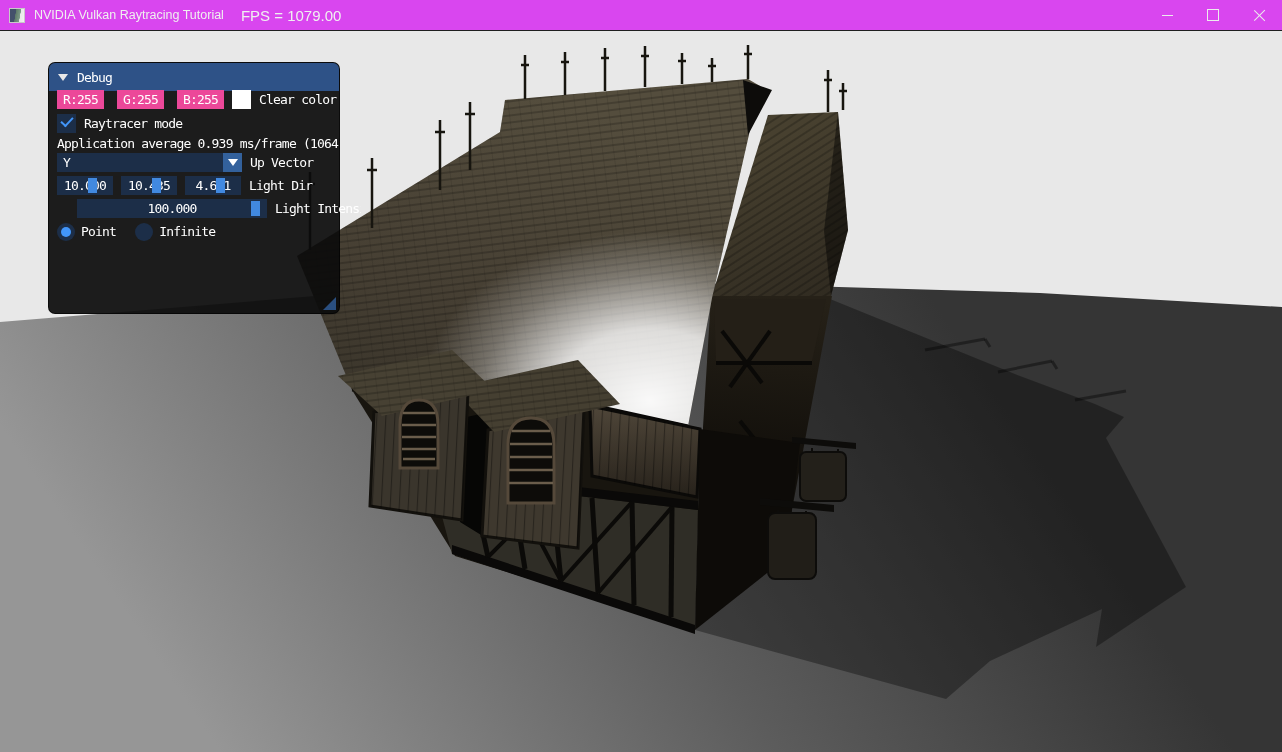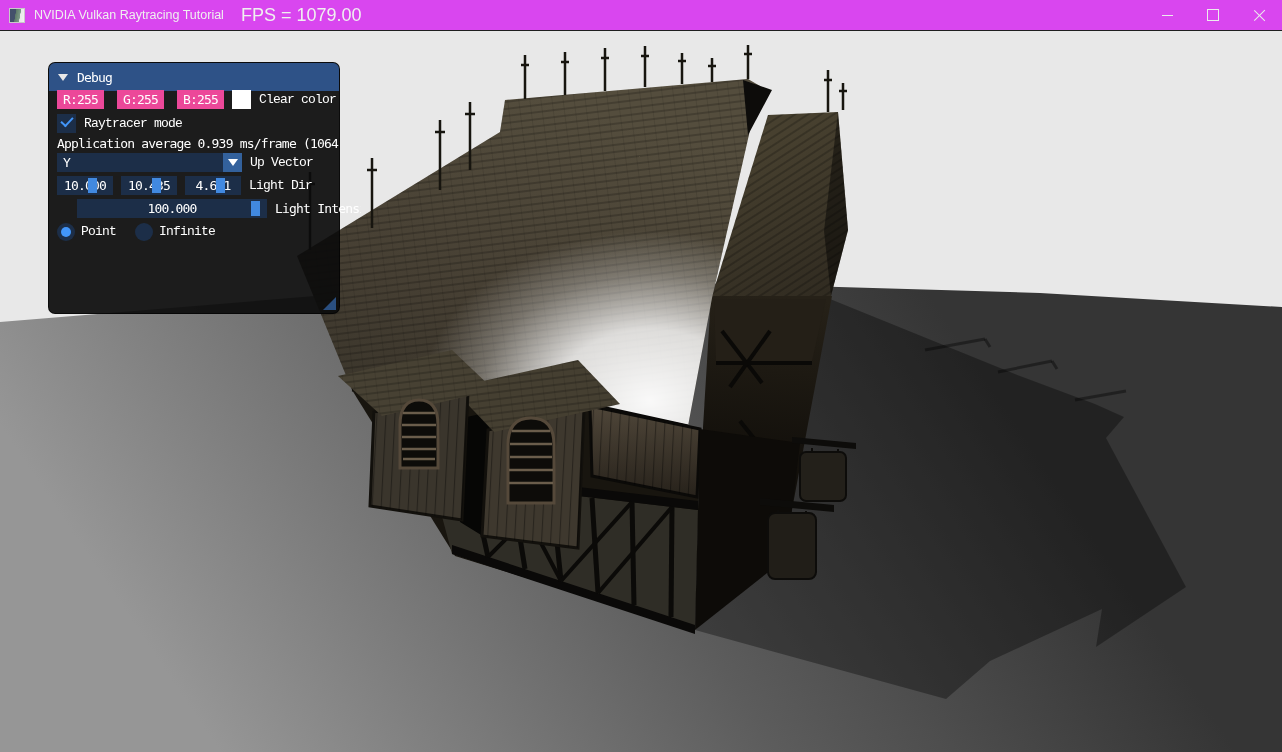--- a/index.html
+++ b/index.html
@@ -4,21 +4,21 @@
 <style>
   html,body{margin:0;padding:0;background:#000;}
   .window{position:relative;width:1282px;height:752px;overflow:hidden;
           font-family:"DejaVu Sans Mono", monospace;background:#e8e8e8;}
   
   .titlebar{position:absolute;left:0;top:0;width:1282px;height:31px;background:#d946ef;
             display:flex;align-items:center;border-bottom:1px solid #1f1f1f;box-sizing:border-box;}
   .app-icon{width:16px;height:15px;margin-left:9px;border:1px solid #c9c9c9;box-sizing:border-box;
             background:linear-gradient(100deg,#43506b 0%,#43506b 38%,#5d7a68 40%,#7d9a88 68%,#e8e8e8 70%,#f2f2f2 100%);}
   .win-title{color:#f0f0f0;font-family:"Liberation Sans", sans-serif;font-size:12.5px;margin-left:9px;white-space:pre;}
-  .win-fps{color:#f0f0f0;font-family:"Liberation Sans", sans-serif;font-size:18px;margin-left:17px;white-space:pre;}
+  .win-fps{color:#f0f0f0;font-family:"Liberation Sans", sans-serif;font-size:15px;margin-left:17px;white-space:pre;}
   .tb-spacer{flex:1;}
   .tb-btn{width:46px;height:31px;display:flex;align-items:center;justify-content:center;}
   .glyph-min{width:11px;height:1px;background:#ececec;}
   .glyph-max{width:10px;height:10px;border:1px solid #ececec;}
   .glyph-close{position:relative;width:13px;height:13px;}
   .glyph-close i{position:absolute;left:6px;top:-1px;width:1.4px;height:15px;background:#ececec;}
   .glyph-close i.a{transform:rotate(45deg);}
   .glyph-close i.b{transform:rotate(-45deg);}
   
   .viewport{position:absolute;left:0;top:31px;width:1282px;height:721px;}
@@ -29,21 +29,21 @@
          box-sizing:border-box;color:#ffffff;font-size:13px;letter-spacing:-0.8px;}
   .panel-title{position:absolute;left:0;top:0;width:100%;height:28px;background:#2e5287;
                border-radius:6px 6px 0 0;display:flex;align-items:center;}
   .tri-down{width:0;height:0;border-left:5px solid transparent;border-right:5px solid transparent;
             border-top:7px solid #e8e8e8;margin-left:9px;}
   .panel-title span{margin-left:9px;}
   .row{position:absolute;left:8px;display:flex;align-items:center;}
   .r1{top:27px;} .r2{top:51px;} .r3{top:73px;} .r4{top:90px;} .r5{top:113px;} .r6{top:136px;padding-left:20px;} .r7{top:159px;}
   .btn{width:47px;height:19px;background:#ec4899;display:flex;align-items:center;justify-content:center;margin-right:13px;}
   .swatch{width:19px;height:19px;background:#ffffff;margin-right:8px;margin-left:-5px;}
-  .lbl{line-height:19px;white-space:pre;font-family:Liberation Mono, monospace;}
+  .lbl{line-height:19px;white-space:pre;}
   .chk{width:19px;height:19px;background:#1c2e48;position:relative;margin-right:8px;}
   .chk .mark{position:absolute;left:4px;top:3px;width:10px;height:5px;border-left:2.5px solid #4296fa;
              border-bottom:2.5px solid #4296fa;transform:rotate(-47deg);}
   .perf{width:282px;overflow:hidden;white-space:pre;}
   .combo{width:185px;height:19px;background:#1c2e48;position:relative;margin-right:8px;}
   .combo .val{position:absolute;left:6px;top:0;line-height:19px;}
   .combo .arrow{position:absolute;right:0;top:0;width:19px;height:19px;background:#33619c;
                 display:flex;align-items:center;justify-content:center;}
   .combo .arrow .t{width:0;height:0;border-left:5px solid transparent;border-right:5px solid transparent;border-top:7px solid #ffffff;}
   .cell{width:56px;height:19px;background:#1c2e48;position:relative;margin-right:8px;text-align:center;line-height:19px;}

